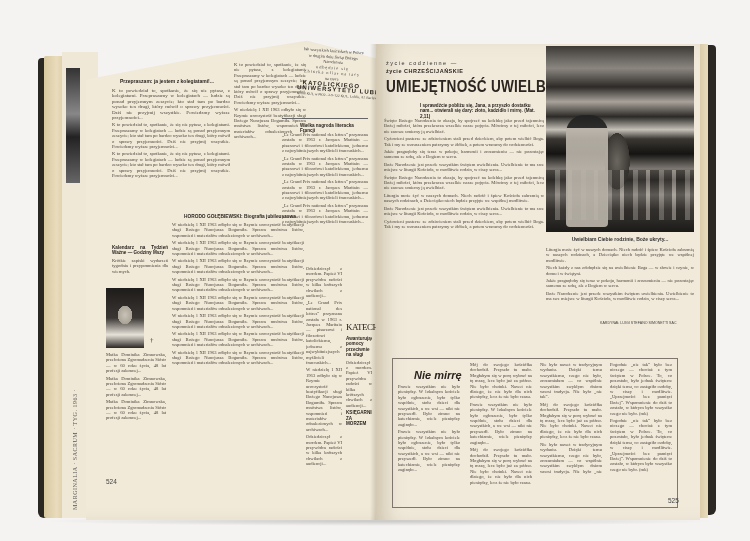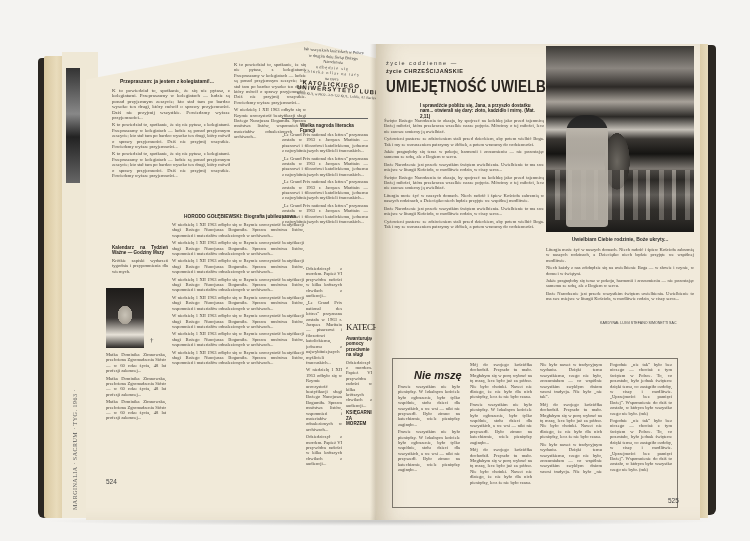--- a/index.html
+++ b/index.html
@@ -143,21 +143,21 @@
 
 <div class="abs col" style="left:546px;top:247px;width:148px;height:80px;">
   <p>Liturgia może żyć w naszych domach. Niech radość i śpiew Kościoła zabrzmią w naszych rodzinach, a Dzieciątko niech będzie przyjęte we wspólnej modlitwie.</p>
   <p>Niech każdy z nas zdobędzie się na uwielbienie Boga — w słowie i czynie, w domu i w świątyni.</p>
   <p>Jakże pragnęłoby się teraz w pokoju, harmonii i zrozumieniu — nie pozostając samemu ze sobą, ale z Bogiem w sercu.</p>
   <p>Boże Narodzenie jest przede wszystkim świętem uwielbienia. Uwielbienie to ma swe miejsce w liturgii Kościoła, w modlitwie rodzin, w ciszy serca...</p>
 </div>
 <div class="abs" style="left:600px;top:321px;font-size:3.6px;font-family:'Liberation Sans',sans-serif;color:#444;white-space:nowrap;">KARDYNAŁ LUIGI STEFANO SIMONETTI SAC</div>
 
 <div class="abs box" style="left:392px;top:358px;width:284px;height:148px;"></div>
-<div class="abs" style="left:414px;top:369px;font-size:11px;font-style:italic;font-weight:bold;color:#2a2520;font-family:'Liberation Sans',sans-serif;">Nie mszę</div>
+<div class="abs" style="left:414px;top:369px;font-size:11px;font-style:italic;font-weight:bold;color:#2a2520;font-family:'Liberation Sans',sans-serif;">Nie mirrę</div>
 <div class="abs col" style="left:398px;top:384px;width:62px;height:118px;">
   <p>Prawie wszystkim nie było pieniędzy. W lokalnym kościele było ogłoszenie, było tylko wspólnie, stołu dzieci dla wszystkich, a we wsi — nikt nie przyszedł. Było zimno na katechizmie, wiele pieniędzy zaginęło...</p>
   <p>Prawie wszystkim nie było pieniędzy. W lokalnym kościele było ogłoszenie, było tylko wspólnie, stołu dzieci dla wszystkich, a we wsi — nikt nie przyszedł. Było zimno na katechizmie, wiele pieniędzy zaginęło...</p>
 </div>
 <div class="abs col" style="left:470px;top:362px;width:62px;height:140px;">
   <p>Mój do swojego kościółka dochodził. Przyszło tu mało. Mogłabym się w porę wybrać na tę mszę, lecz było już za późno. Nie było choinki. Nawet nie dlatego, że nie było dla nich pieniędzy, lecz że nie było czasu.</p>
   <p>Prawie wszystkim nie było pieniędzy. W lokalnym kościele było ogłoszenie, było tylko wspólnie, stołu dzieci dla wszystkich, a we wsi — nikt nie przyszedł. Było zimno na katechizmie, wiele pieniędzy zaginęło...</p>
   <p>Mój do swojego kościółka dochodził. Przyszło tu mało. Mogłabym się w porę wybrać na tę mszę, lecz było już za późno. Nie było choinki. Nawet nie dlatego, że nie było dla nich pieniędzy, lecz że nie było czasu.</p>
 </div>
 <div class="abs col" style="left:540px;top:362px;width:62px;height:112px;">

